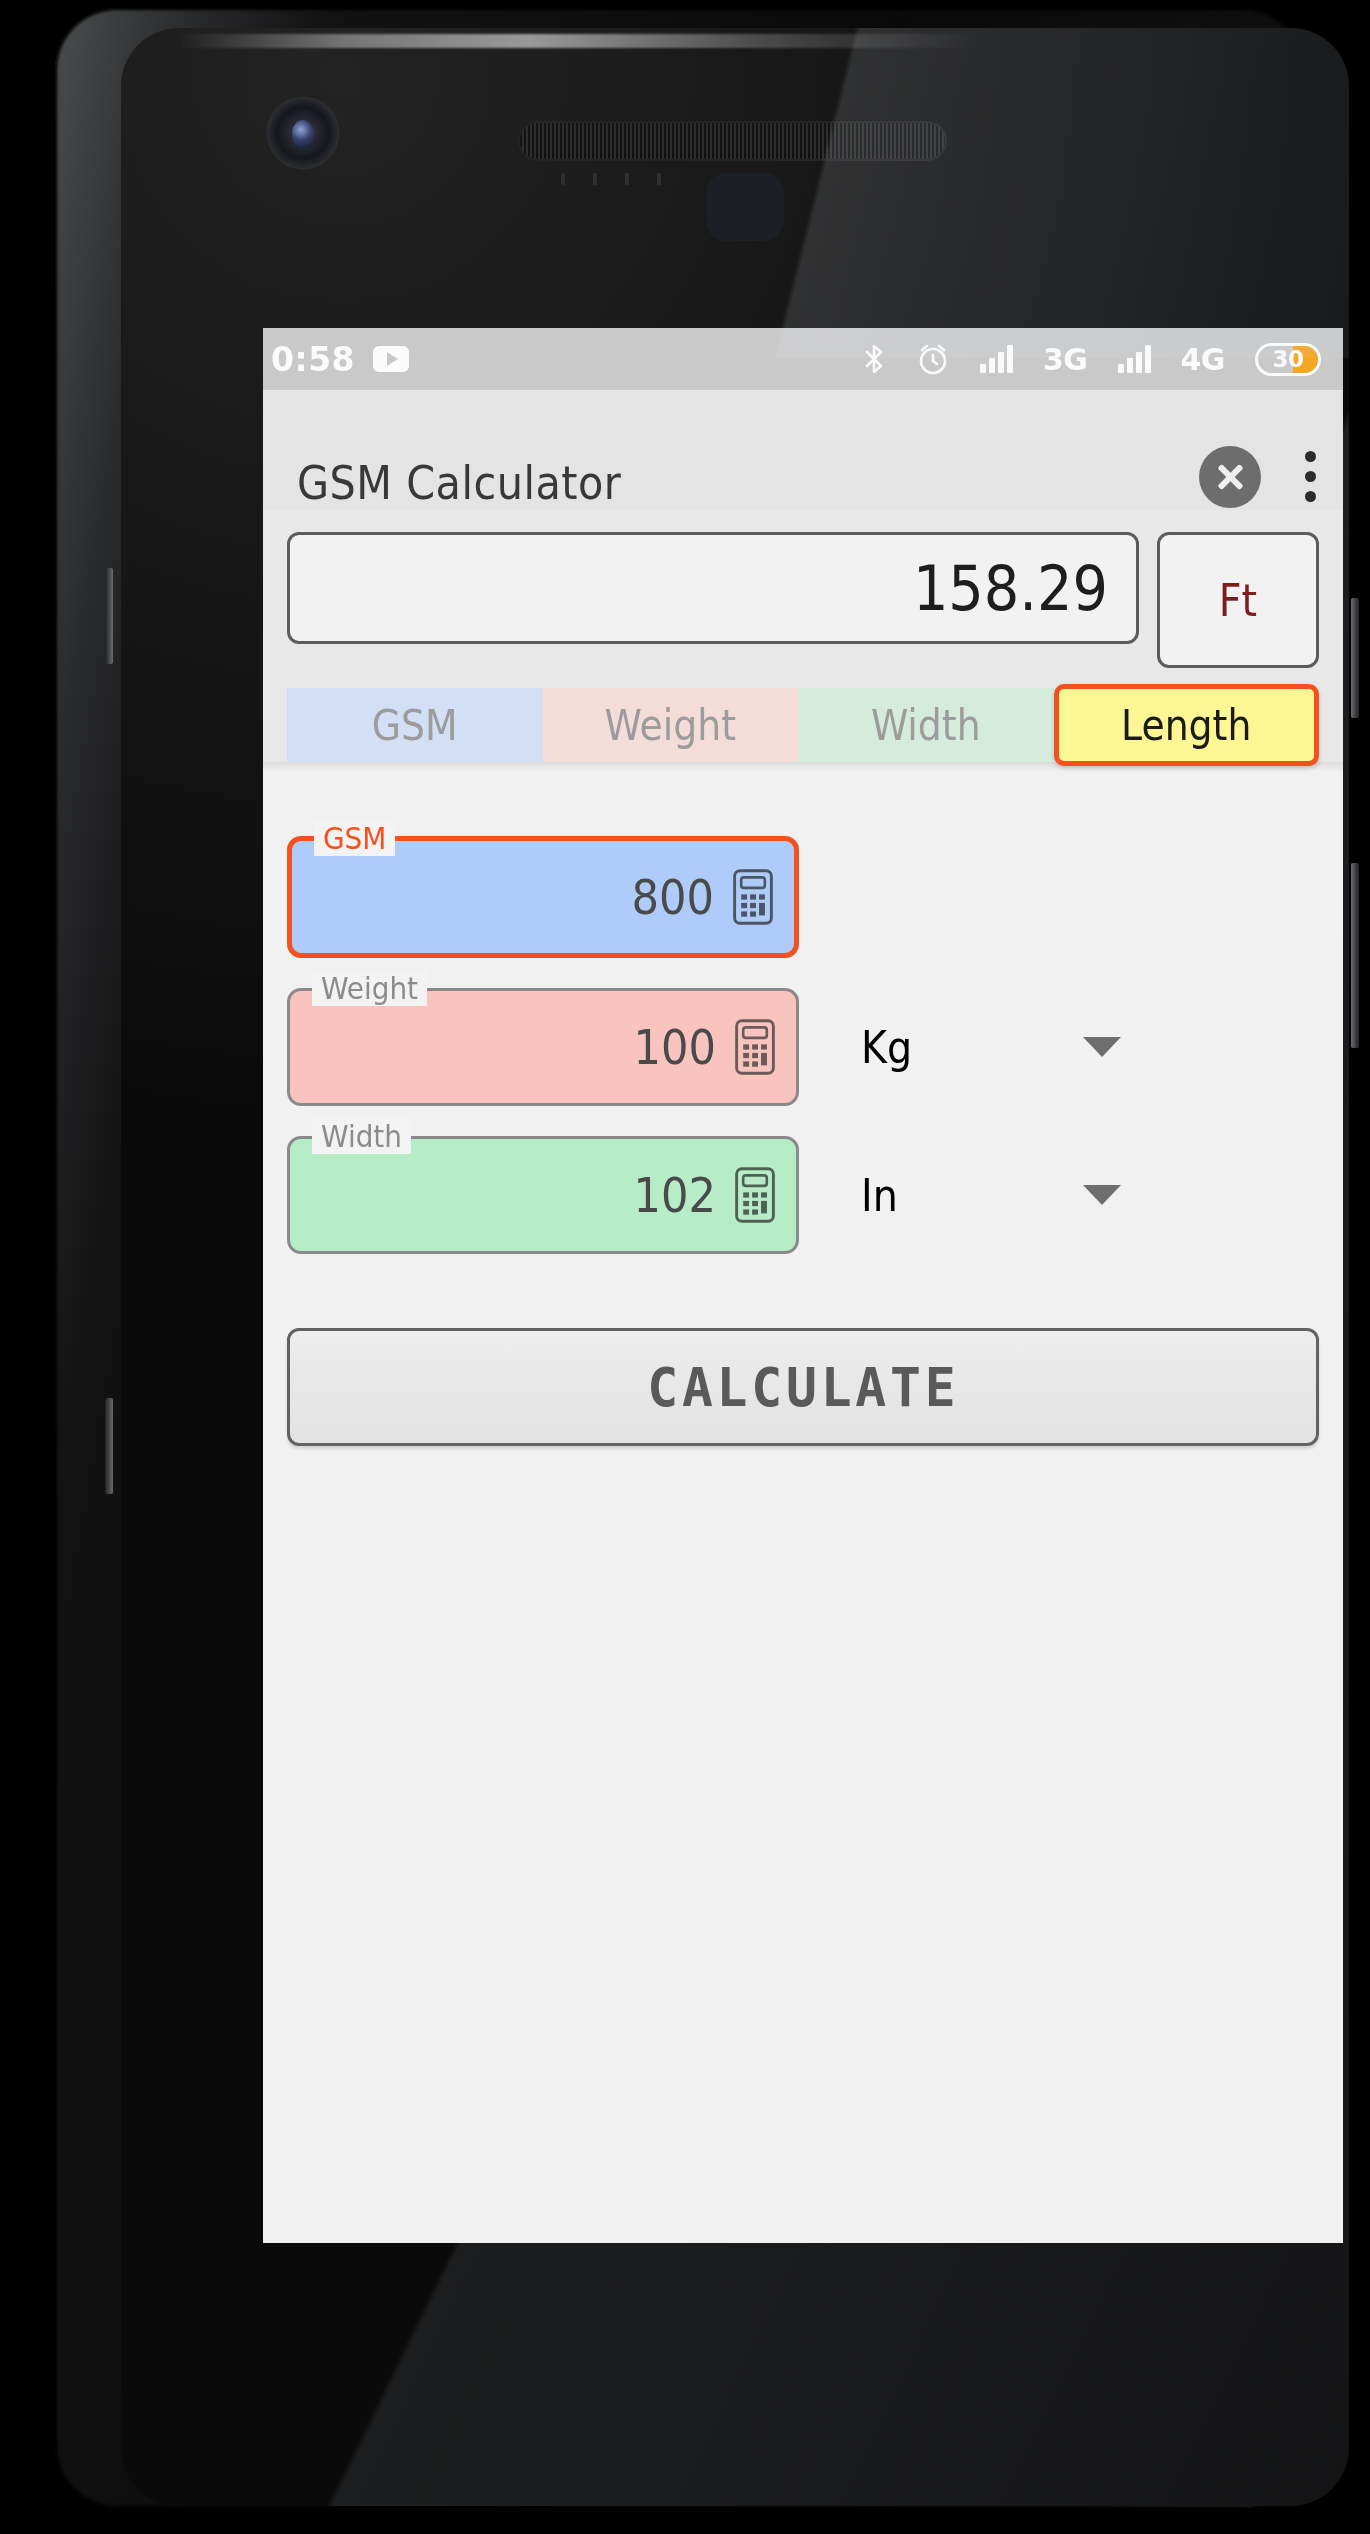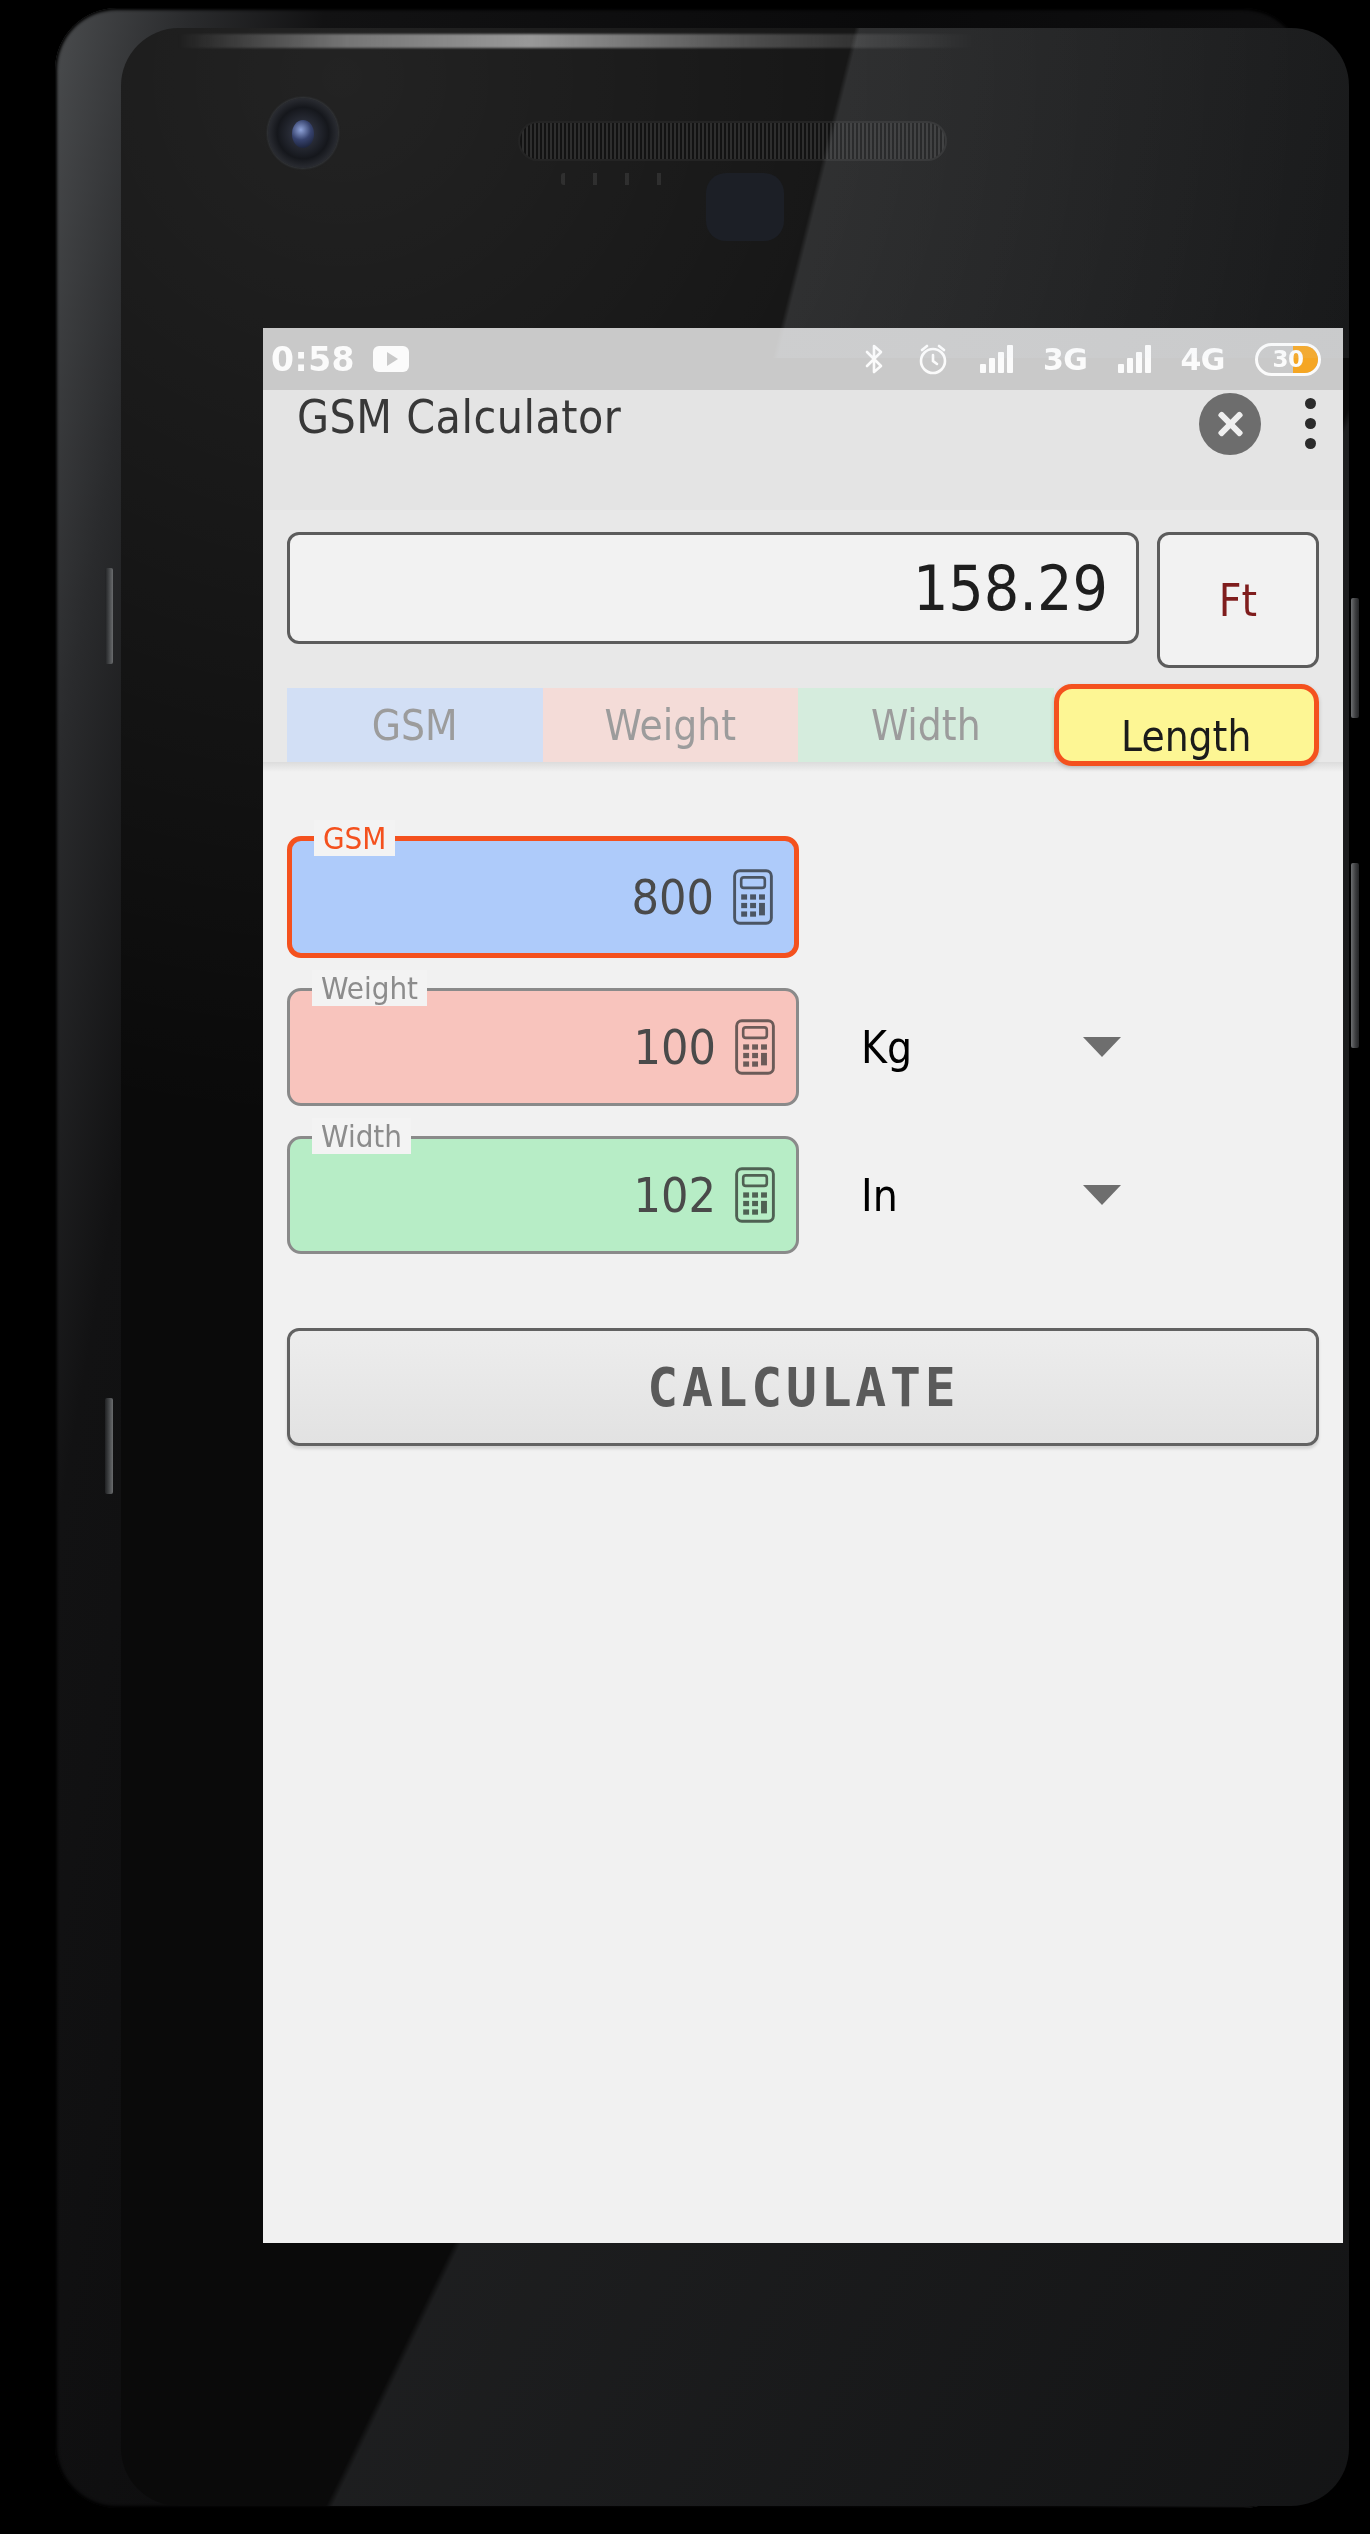--- a/index.html
+++ b/index.html
@@ -115,21 +115,21 @@
   #battery {
     position: relative; width: 66px; height: 33px; border: 3px solid #fbfbfb;
     border-radius: 17px; overflow: hidden; display:flex; align-items:center;
   }
   #battery .fill { position:absolute; right:0; top:0; height:100%; width:42%; background:#f5a623; }
   #battery .pct { position:relative; width:100%; text-align:center; font-size:23px; font-weight:700; color:#fbfbfb; letter-spacing:-0.5px;}
 
   
   #app-bar {
     height: 120px; background: #e4e4e4;
-    display: flex; align-items: flex-start; padding: 0 16px 0 34px;
+    display: flex; align-items: flex-end; padding: 0 16px 0 34px;
   }
   #app-title {
     font-size: 46px; color: #383838; letter-spacing: 0.5px;
     font-family: "DejaVu Sans", sans-serif; font-stretch: semi-condensed;
   }
   #appbar-actions { margin-left: auto; display: flex; align-items: center; gap: 32px; }
   #close-btn {
     width: 62px; height: 62px; border-radius: 50%; background: #6d6d6d;
     display: flex; align-items: center; justify-content: center; position: relative;
   }
@@ -163,24 +163,23 @@
   #tab-row {
     background: #e8e8e8;
     padding: 16px 24px 0 24px;
     display: flex; align-items: flex-end; position: relative;
   }
   .tab {
     flex: 1; height: 74px; display: flex; align-items: center; justify-content: center;
     font-size: 42px; font-stretch: condensed; color: #9c9c9c;
   }
   .tab.selected {
-    border: 5px solid #f4511e; border-radius: 18px;
+    border: 5px solid #f4511e; border-radius: 10px;
     height: 82px; color: #1b1b1b; font-weight: 400; margin-bottom: -4px;
     box-shadow: 0 2px 4px rgba(0,0,0,0.18);
-    align-items: flex-end;
   }
   #tab-divider { height: 10px; background: linear-gradient(#dcdcdc, #f1f1f1); }
 
   
   #form-body { padding: 64px 0 0 0; background:#f1f1f1; }
   .field-row { display: flex; align-items: center; padding: 0 24px; margin-bottom: 30px; }
   .text-field {
     position: relative; width: 512px; height: 118px;
     border: 3px solid #8a8a8a; border-radius: 14px;
     display: flex; align-items: center; justify-content: flex-end;

